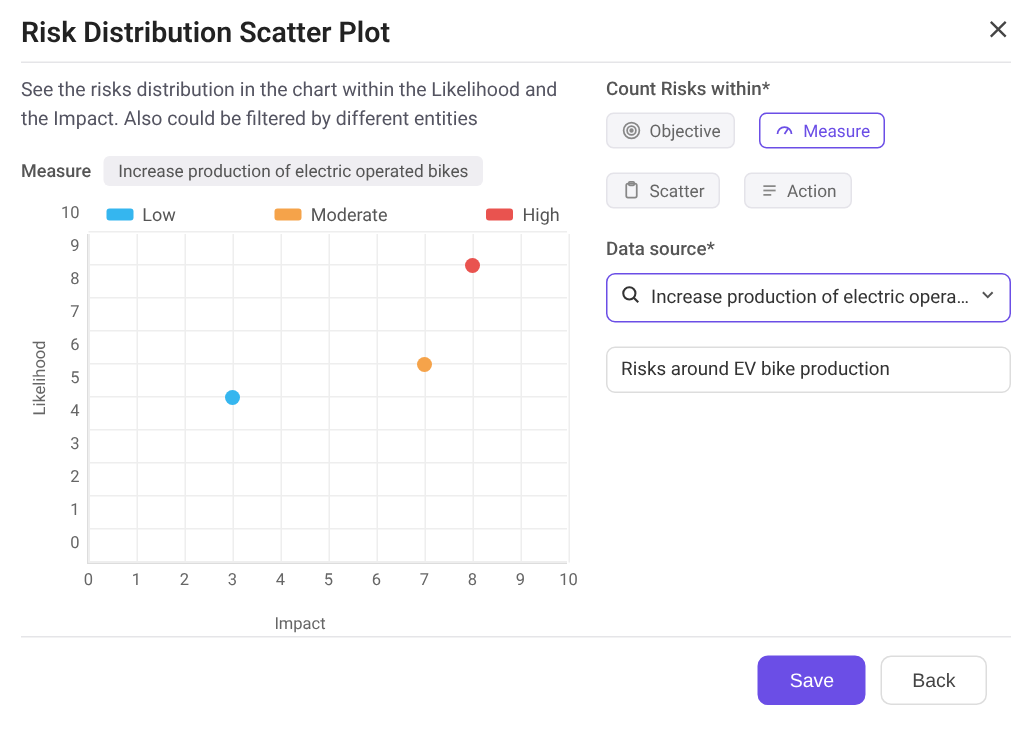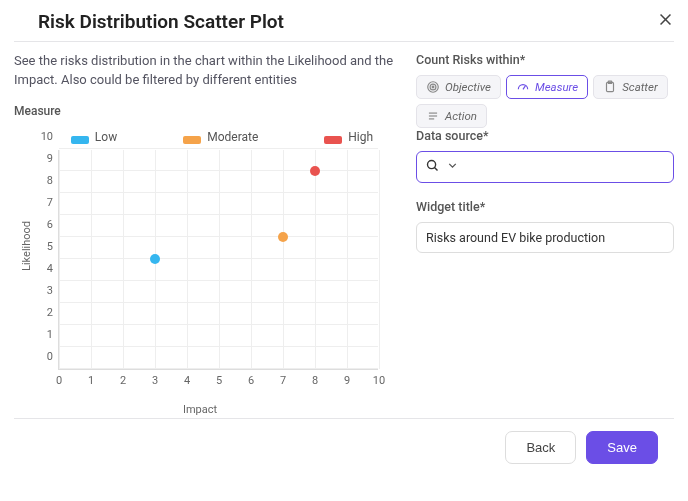--- a/index.html
+++ b/index.html
@@ -12,39 +12,39 @@
     height: 501px;
     overflow: hidden;
   }
   .modal { padding: 0 14px; }
   .hdr {
     display: flex;
     justify-content: space-between;
     align-items: center;
     padding: 10px 0 8px 0;
   }
-  .title { font-size: 19px; font-weight: 600; color: #222; margin-left: 24px; }
+  .title { font-size: 19px; font-weight: 600; color: #222; }
   .close { cursor: pointer; color: #444; }
   .rule { border: none; border-top: 1px solid #e5e5e8; margin: 0; }
   
   .body { display: flex; gap: 18px; padding-top: 10px; }
   .left { flex: 1 1 auto; }
   .right { flex: 0 0 258px; }
   .desc { font-size: 13px; color: #545461; line-height: 1.45; margin-bottom: 14px; }
   
   .chip-row { display: flex; align-items: center; gap: 8px; font-size: 12px; margin-bottom: 8px; }
   .chip-row .lbl { color: #555; font-weight: 500; }
   .chip {
     background: #efeef2; color: #555; border-radius: 4px;
     padding: 3px 10px; font-size: 11.5px;
   }
   
   .chart-wrap { position: relative; width: 372px; height: 290px; }
   .legend { display: flex; gap: 22px; justify-content: center; font-size: 12px; color: #555; padding: 4px 0 6px 0; }
-  .legend .item { display: flex; align-items: flex-end; gap: 6px; padding-left: 44px; }
+  .legend .item { display: flex; align-items: center; gap: 6px; padding-left: 44px; }
   .swatch { width: 18px; height: 8px; border-radius: 2px; }
   .plot {
     position: relative;
     width: 320px; height: 220px;
     margin-left: 44px;
     border-left: 1px solid #ddd;
     border-bottom: 1px solid #ddd;
   }
   .gridline-h { position: absolute; left: 0; right: 0; border-top: 1px solid #eee; }
   .gridline-v { position: absolute; top: 0; bottom: 0; border-left: 1px solid #eee; }
@@ -56,21 +56,21 @@
     font-size: 11px; color: #666;
   }
   .axis-x-label {
     position: absolute; left: 0; right: 0; bottom: 0;
     text-align: center; font-size: 11px; color: #666;
   }
   .pt { position: absolute; width: 10px; height: 10px; border-radius: 50%; transform: translate(-50%, 50%); }
   
   .sec-title { font-size: 15px; font-weight: 600; color: #333; margin: 2px 0 12px 0; }
   .field-lbl { font-size: 12.5px; color: #555; font-weight: 500; margin-bottom: 8px; }
-  .entity-row { display: flex; flex-wrap: wrap; gap: 5px; margin-bottom: 0; font-style: italic; }
+  .entity-row { display: flex; flex-wrap: wrap; gap: 16px; margin-bottom: 20px; }
   .ent-btn {
     display: inline-flex; align-items: center; gap: 5px;
     font-size: 11.5px; padding: 4px 9px;
     border-radius: 5px; cursor: pointer;
     border: 1px solid #e4e3e9; background: #f5f5f8; color: #666;
   }
   .ent-btn.sel { border-color: #6b4ee6; background: #fff; color: #6b4ee6; }
   .ent-btn .ico { width: 14px; height: 14px; display: inline-flex; }
   .data-src {
     display: flex; align-items: center; gap: 6px;
@@ -115,20 +115,21 @@
   </div>
   <hr class="rule">
 
   <div class="body">
 
     <div class="left">
       <div class="desc">See the risks distribution in the chart within the Likelihood and the Impact. Also could be filtered by different entities</div>
 
       <div class="chip-row">
         <span class="lbl">Measure</span>
+        <span class="chip">Increase production of electric operated bikes</span>
       </div>
 
       <div class="chart-wrap">
         <div class="legend">
           <span class="item">
             <span class="swatch" style="background:#35b6ef"></span>
             <span>Low</span>
           </span>
           <span class="item">
             <span class="swatch" style="background:#f5a34a"></span>
@@ -241,30 +242,30 @@
       </div>
 
       <div class="field-lbl">Data source*</div>
       <div class="data-src">
         <span>
           <svg width="15" height="15" viewBox="0 0 24 24" fill="none" stroke="#333" stroke-width="2.2">
               <circle cx="10.5" cy="10.5" r="6.5"></circle>
               <line x1="20" y1="20" x2="15.2" y2="15.2"></line>
             </svg>
         </span>
+        <span class="txt">Increase production of electric opera…</span>
         <span class="chev">
           <svg width="13" height="13" viewBox="0 0 24 24" fill="none" stroke="currentColor" stroke-width="2.4">
               <polyline points="6 9 12 15 18 9"></polyline>
             </svg>
         </span>
       </div>
 
-      <div class="field-lbl">Widget title*</div>
       <input class="wt-input" value="Risks around EV bike production" style="">
     </div>
   </div>
 
   <div class="footer">
+    <button class="btn btn-save">Save</button>
     <button class="btn btn-back">Back</button>
-    <button class="btn btn-save">Save</button>
   </div>
 
 </div>
 
 </body></html>

